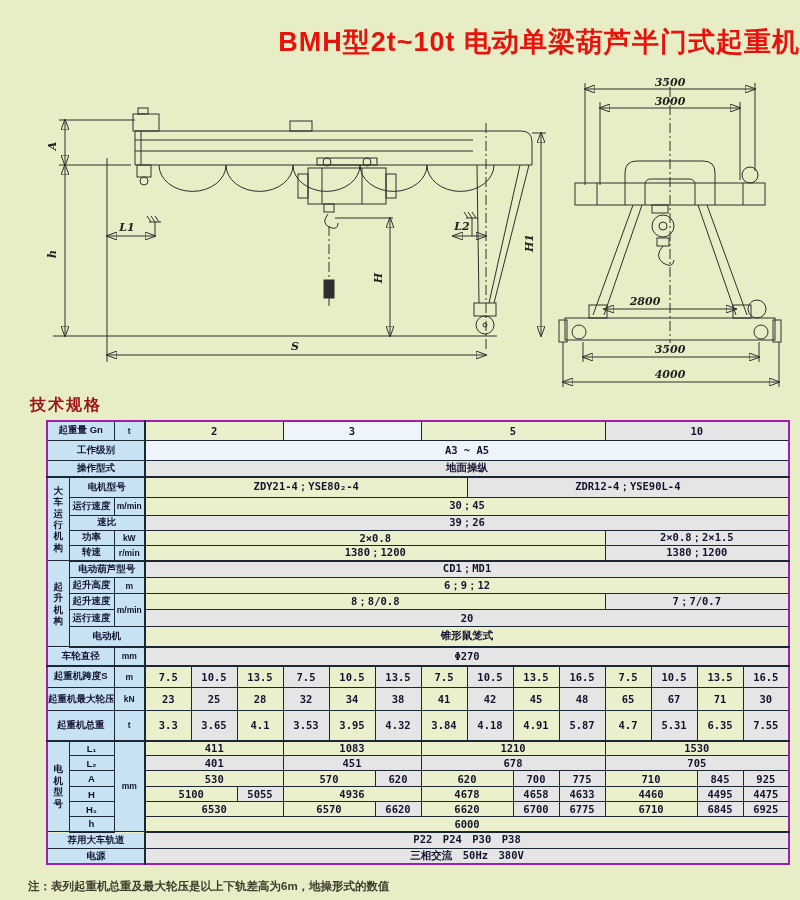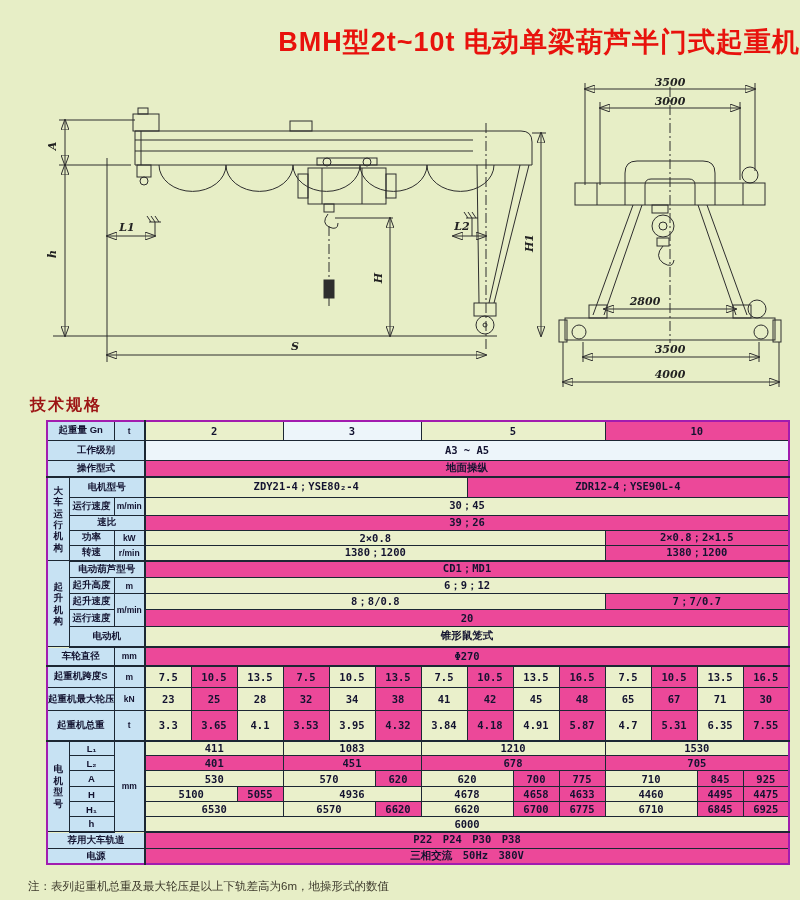--- a/index.html
+++ b/index.html
@@ -33,27 +33,27 @@
     border:1px solid #1c2733;text-align:center;vertical-align:middle;
     color:#131330;padding:0;overflow:hidden;white-space:nowrap;
   }
   td.lab{background:#c7e2f3;font-size:9.5px;font-weight:bold}
   td.unit{background:#c7e2f3;font-size:8.5px;font-weight:bold}
   td.grp{background:#c7e2f3;font-size:9.5px;font-weight:bold;
          word-break:break-all;white-space:normal;line-height:1.2;padding:0 2px}
   td.d{font-size:10.5px;font-weight:bold;
        font-family:"DejaVu Sans Mono","Liberation Sans",sans-serif}
   td.g{background:#eaf0cb}
-  td.b{background:#ec4899}
+  td.b{background:#e5e5e5}
   td.w{background:#edf5fa}
   tr.tb td{border-bottom-width:2px}
   td.dl{border-left-width:2px}
   .note{
     position:absolute;left:28px;top:879px;
-    font-size:11.5px;font-weight:normal;color:#3e3a2c;
+    font-size:11.5px;font-weight:bold;color:#3e3a2c;
   }
 </style>
 </head>
 <body>
 
 <div class="title">BMH型2t~10t 电动单梁葫芦半门式起重机</div>
 
 <svg id="svgL" width="545" height="320" viewBox="0 0 545 320">
   <defs>
     <marker id="ar" markerWidth="11" markerHeight="8" refX="10" refY="4" orient="auto-start-reverse" markerUnits="userSpaceOnUse">

